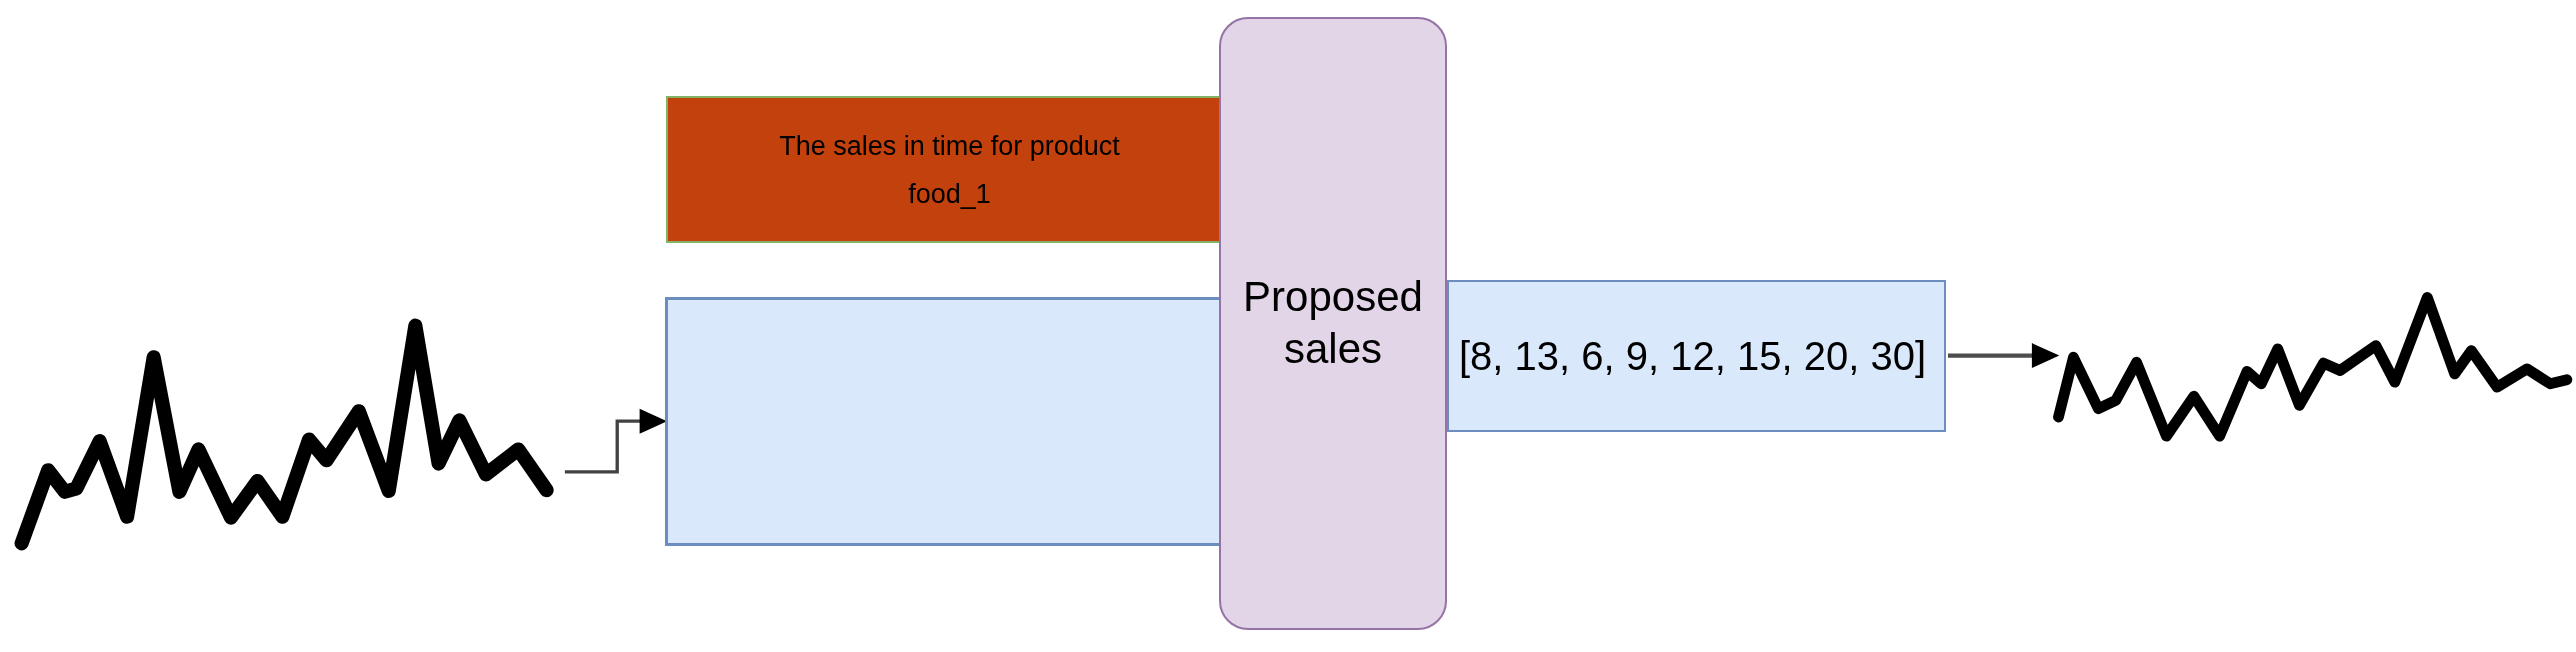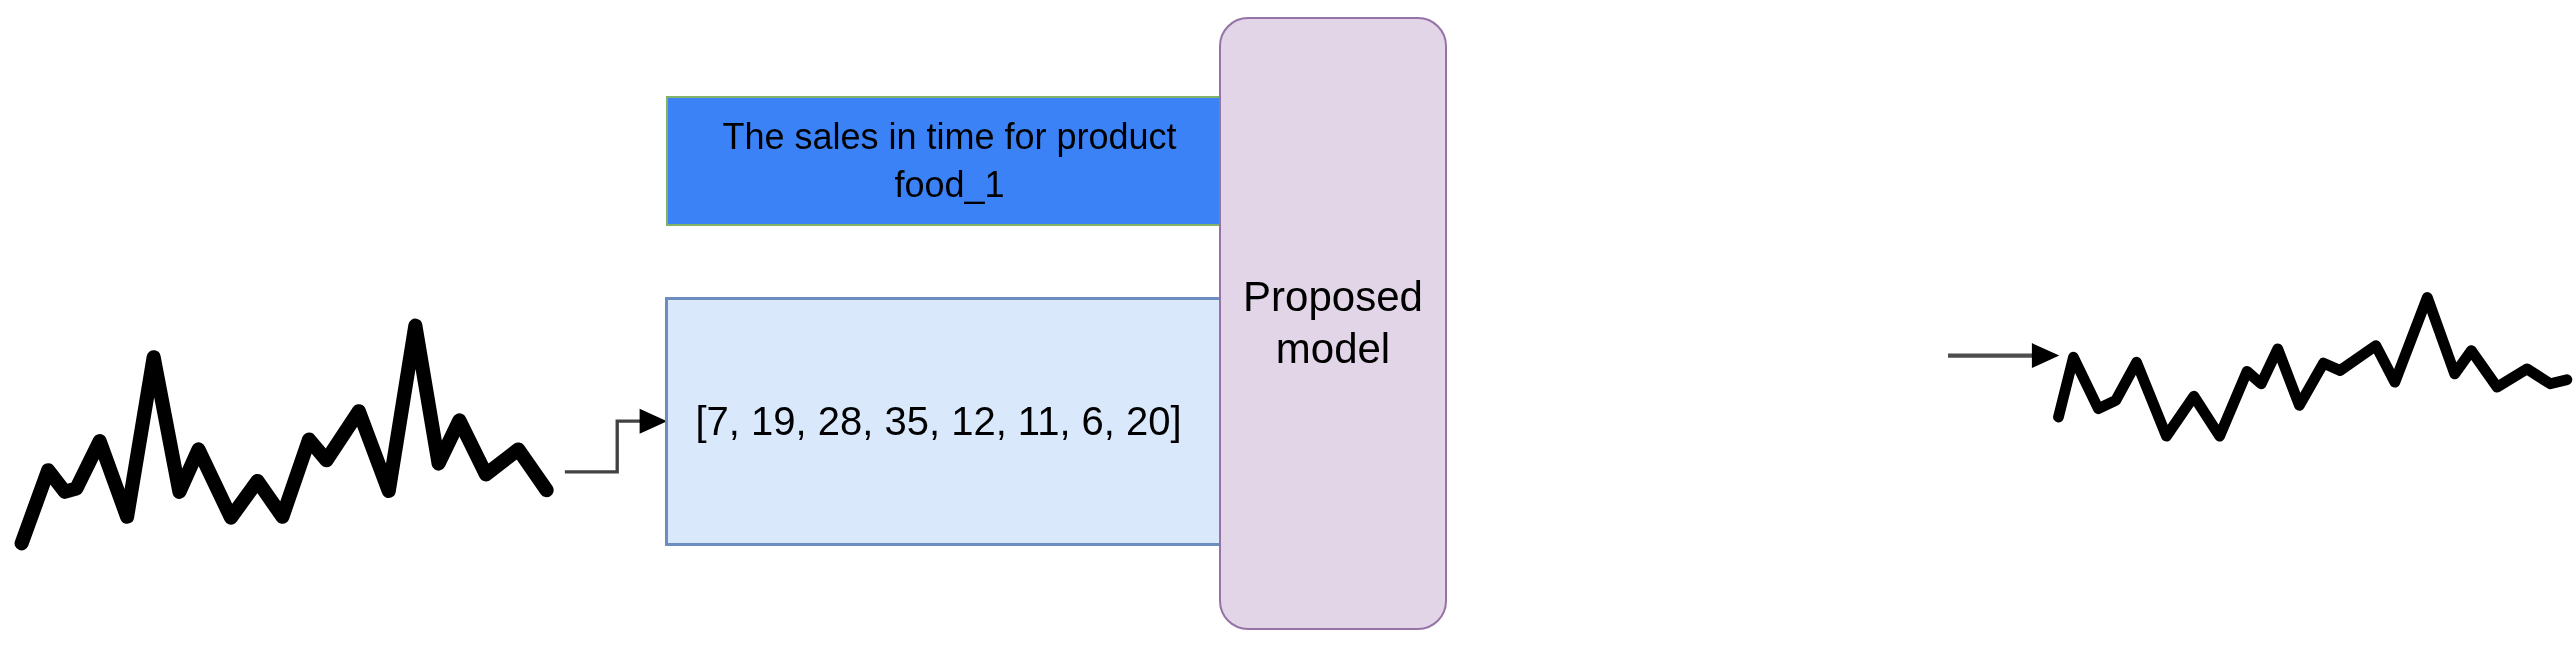--- a/index.html
+++ b/index.html
@@ -17,24 +17,24 @@
   .conn  { fill: none; stroke-linecap: butt; stroke-linejoin: miter; }
 
   .box {
     position: absolute;
     box-sizing: border-box;
     display: flex;
     flex-direction: column;
     justify-content: center;
   }
   #sales-label-box {
-    left: 666px; top: 96px; width: 567px; height: 130px;
-    background: #3b82f6; border: 2.5px solid #82b366;
+    left: 666px; top: 96px; width: 567px; height: 147px;
+    background: #c2410c; border: 2.5px solid #82b366;
     align-items: center; text-align: center;
-    font-size: 36px; line-height: 48px;
+    font-size: 27px; line-height: 48px;
     z-index: 1;
   }
   #input-window-box {
     left: 665px; top: 297px; width: 568px; height: 249px;
     background: #dae8fc; border: 3.3px solid #6c8ebf;
     align-items: flex-start; text-align: left;
     padding-left: 27.4px;
     font-size: 40px; line-height: 47px;
     z-index: 1;
   }
@@ -68,23 +68,25 @@
     <polyline class="conn" points="2345,428 2452,428" stroke="#4d4d4d" stroke-width="5"></polyline>
     <polygon points="2446,413 2479,428 2446,443" fill="#000000"></polygon>
   </svg>
 
   <div class="box" id="sales-label-box">
     <span>The sales in time for product</span>
     <span>food_1</span>
   </div>
 
   <div class="box" id="input-window-box">
-    <span>[7, 19, 28, 35, 12, 11, 6, 20]</span>
   </div>
 
   <div class="box" id="proposed-model-box">
     <span>Proposed</span>
-    <span>model</span>
+    <span>sales</span>
   </div>
 
+  <div class="box" id="output-window-box">
+    <span>[8, 13, 6, 9, 12, 15, 20, 30]</span>
+  </div>
 
 </div>
 
 
 </body></html>

